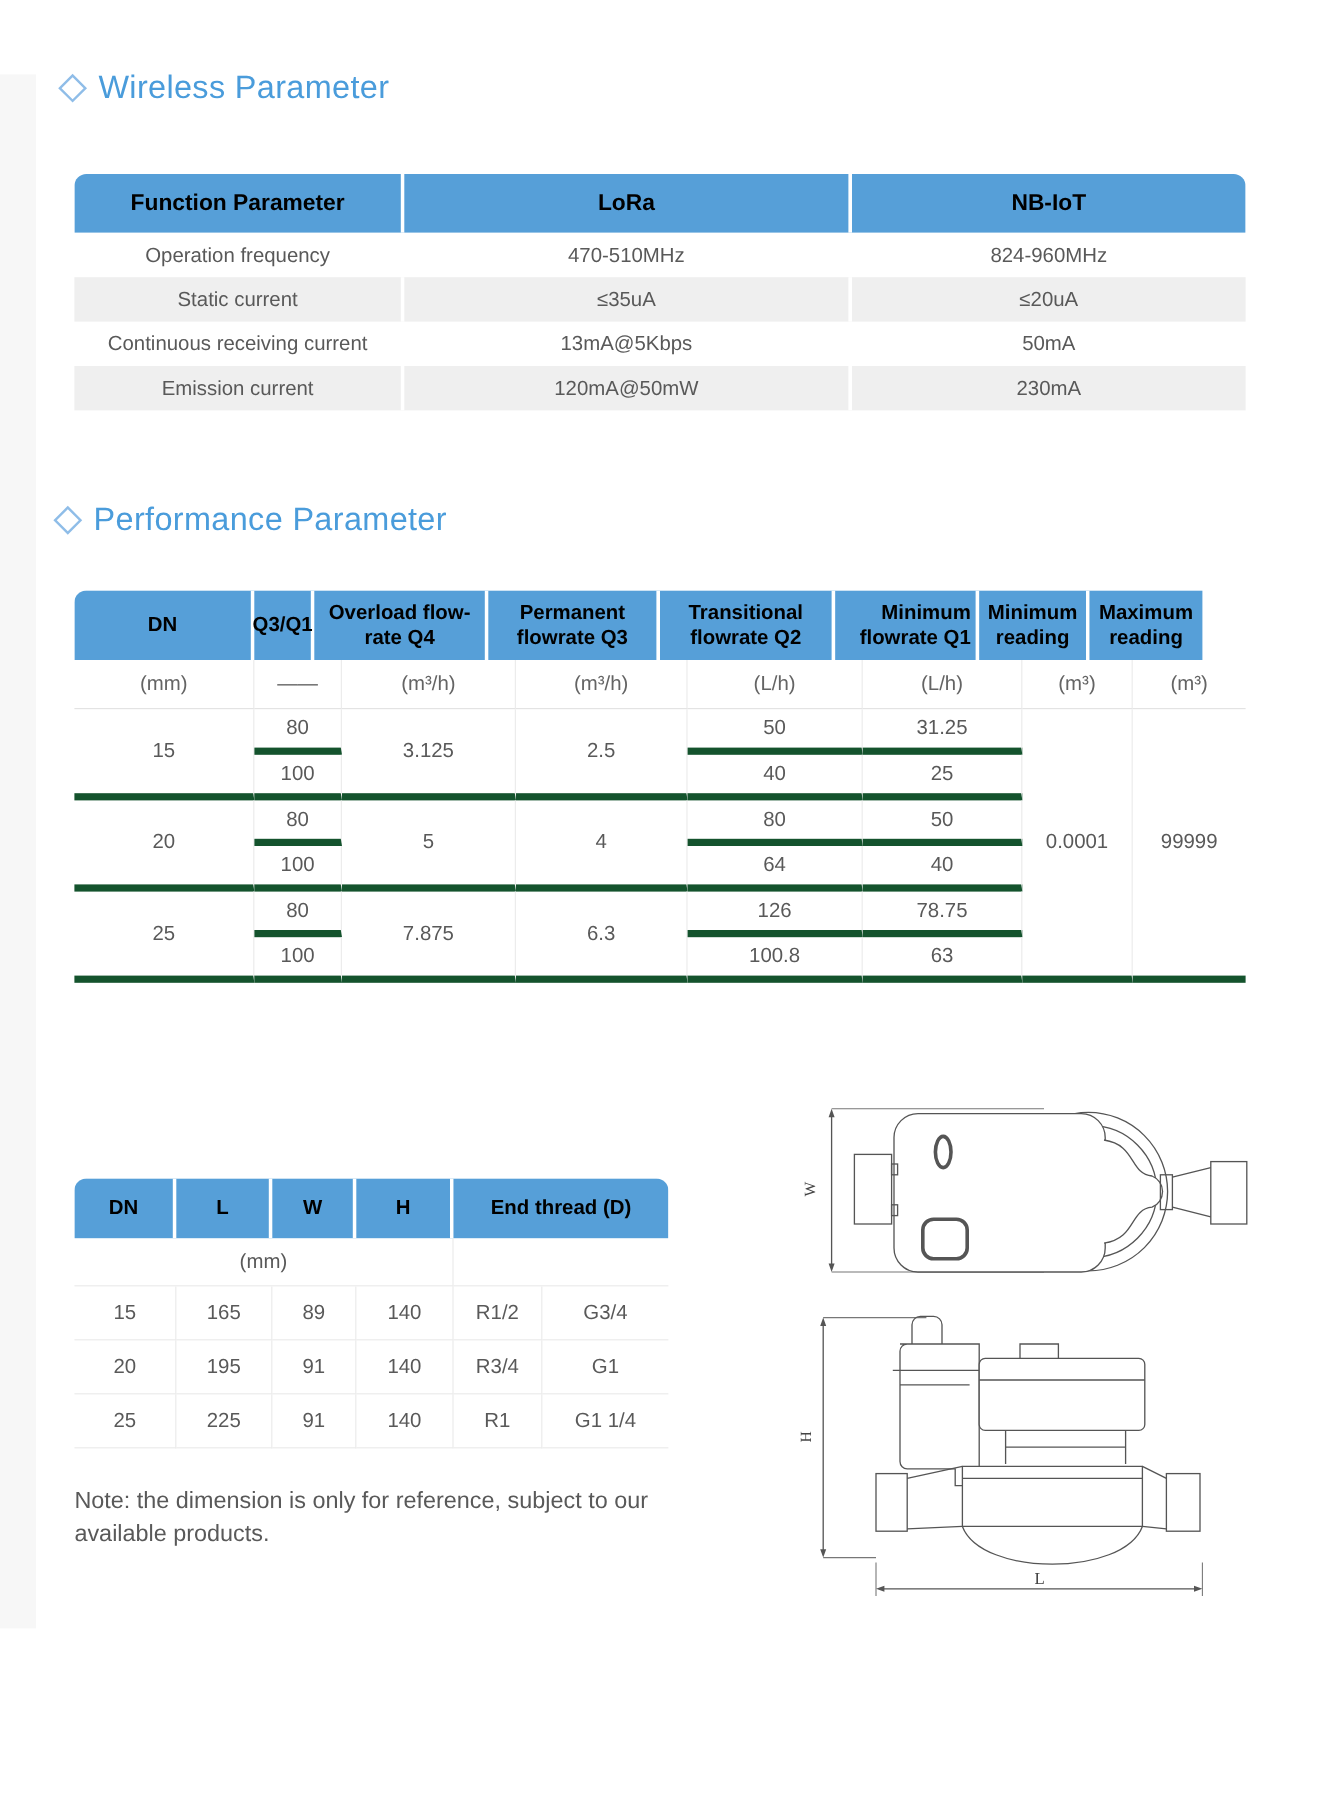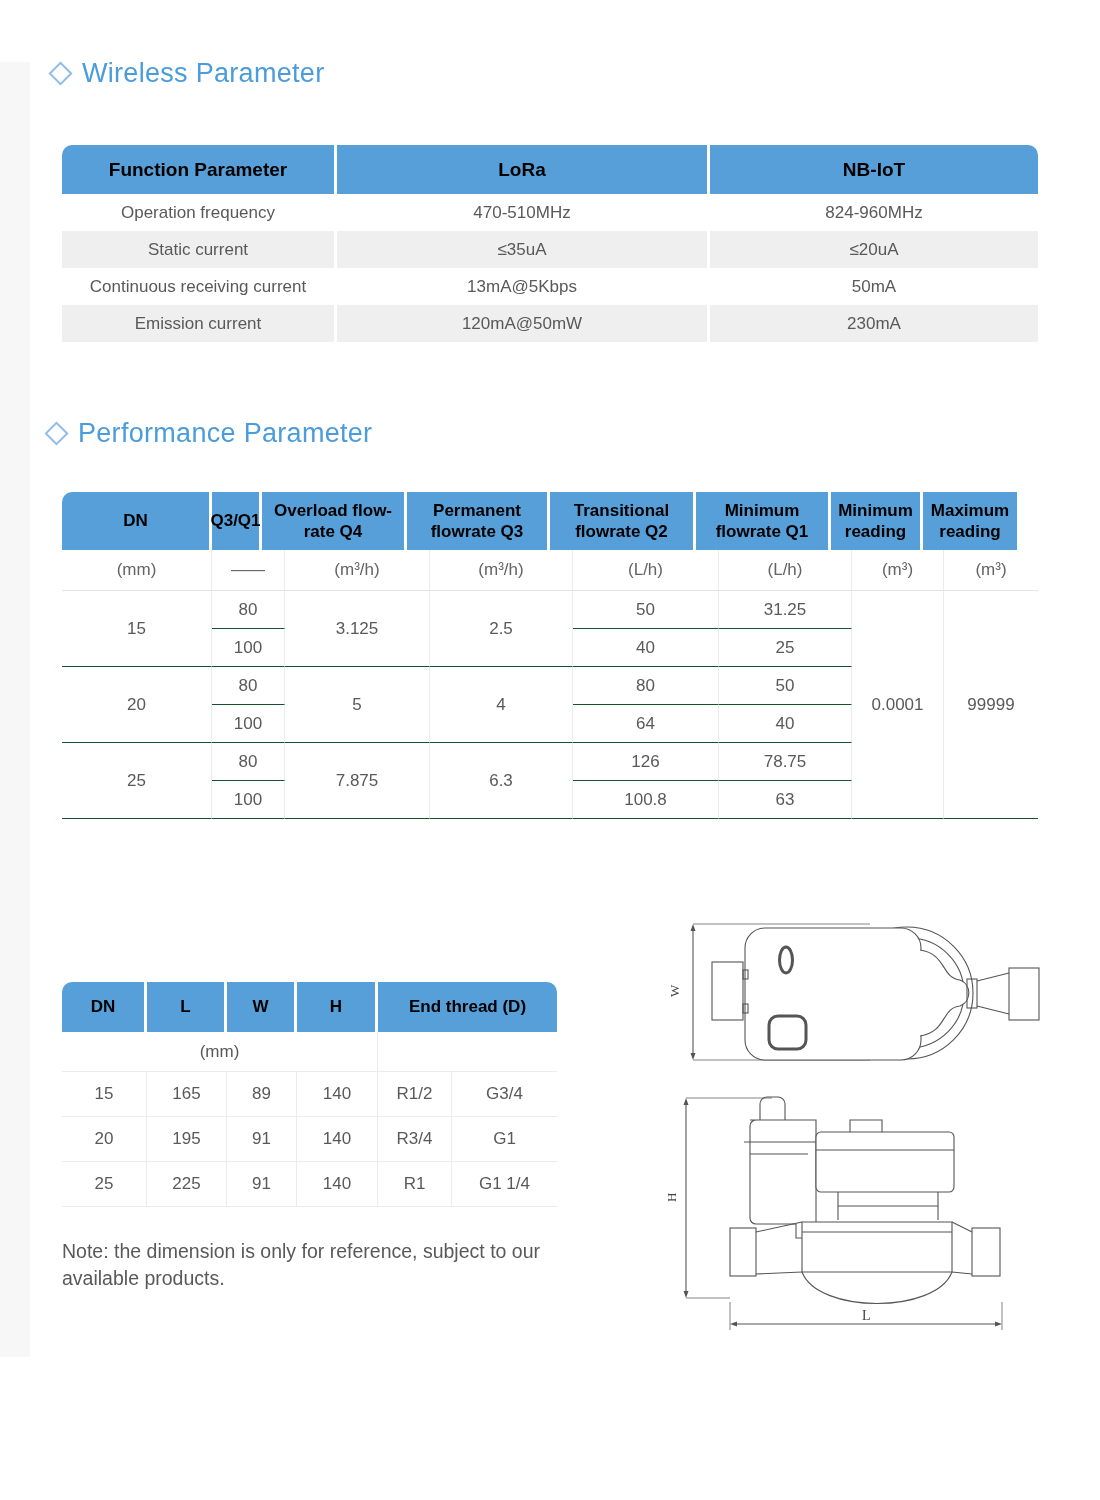--- a/index.html
+++ b/index.html
@@ -24,29 +24,29 @@
   .w-cell{display:flex;align-items:center;justify-content:center;font-size:17px;
           border-right:3px solid #fff;box-sizing:border-box;}
   .w-cell:last-child{border-right:none;}
   .w-row.alt .w-cell{background:#efefef;}
   .wc1{width:275px;} .wc2{width:373px;} .wc3{width:328px;}
 
   
   #perf-table{position:absolute;left:62px;top:492px;width:976px;}
   #perf-table .th{height:58px;font-size:17px;padding:0 4px;}
   .p1{width:150px;} .p2{width:50px;} .p3{width:145px;} .p4{width:143px;}
-  .p5{width:146px;} .p6{width:135px;} .p7{width:92px;} .p8{width:94px;}
+  .p5{width:146px;} .p6{width:120px;text-align:right;} .p7{width:92px;} .p8{width:94px;}
   .perf-units,.perf-grid{display:grid;grid-template-columns:150px 73px 145px 143px 146px 133px 92px 94px;}
   .perf-units{grid-auto-rows:41px;}
   .perf-grid{grid-auto-rows:38px;}
   .uc{display:flex;align-items:center;justify-content:center;font-size:17px;color:#646464;
       border-right:1px solid #ececec;border-bottom:1px solid #e3e3e3;box-sizing:border-box;}
   .uc.last{border-right:none;}
   .pc{display:flex;align-items:center;justify-content:center;font-size:17px;
-      border-right:1px solid #ececec;border-bottom:1px solid #14532d;box-sizing:border-box;}
+      border-right:1px solid #ececec;border-bottom:6px solid #14532d;box-sizing:border-box;}
   .pc.last{border-right:none;}
 
   
   #dim-table{position:absolute;left:62px;top:982px;width:495px;}
   #dim-table .th{height:50px;font-size:17px;}
   .d1{width:85px;} .d2{width:80px;} .d3{width:70px;} .d4{width:81px;} .d5{width:179px;}
   .dim-grid{display:grid;grid-template-columns:85px 80px 70px 81px 74px 105px;}
   .dc{display:flex;align-items:center;justify-content:center;font-size:17px;
       border-right:1px solid #ececec;border-bottom:1px solid #ececec;box-sizing:border-box;}
   .dc.last{border-right:none;}

